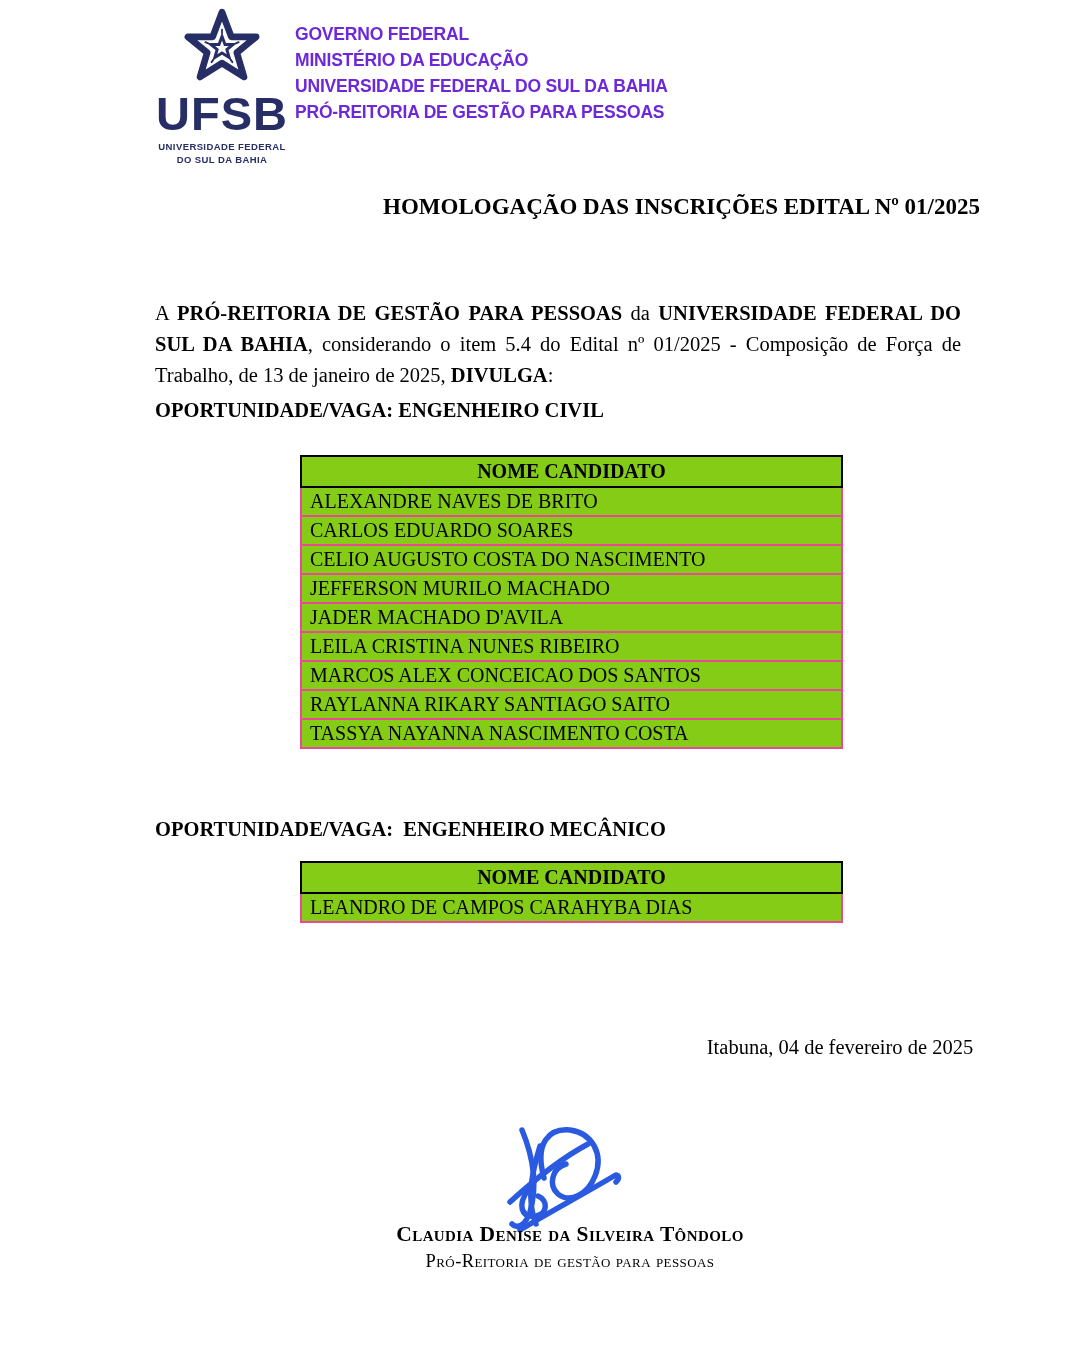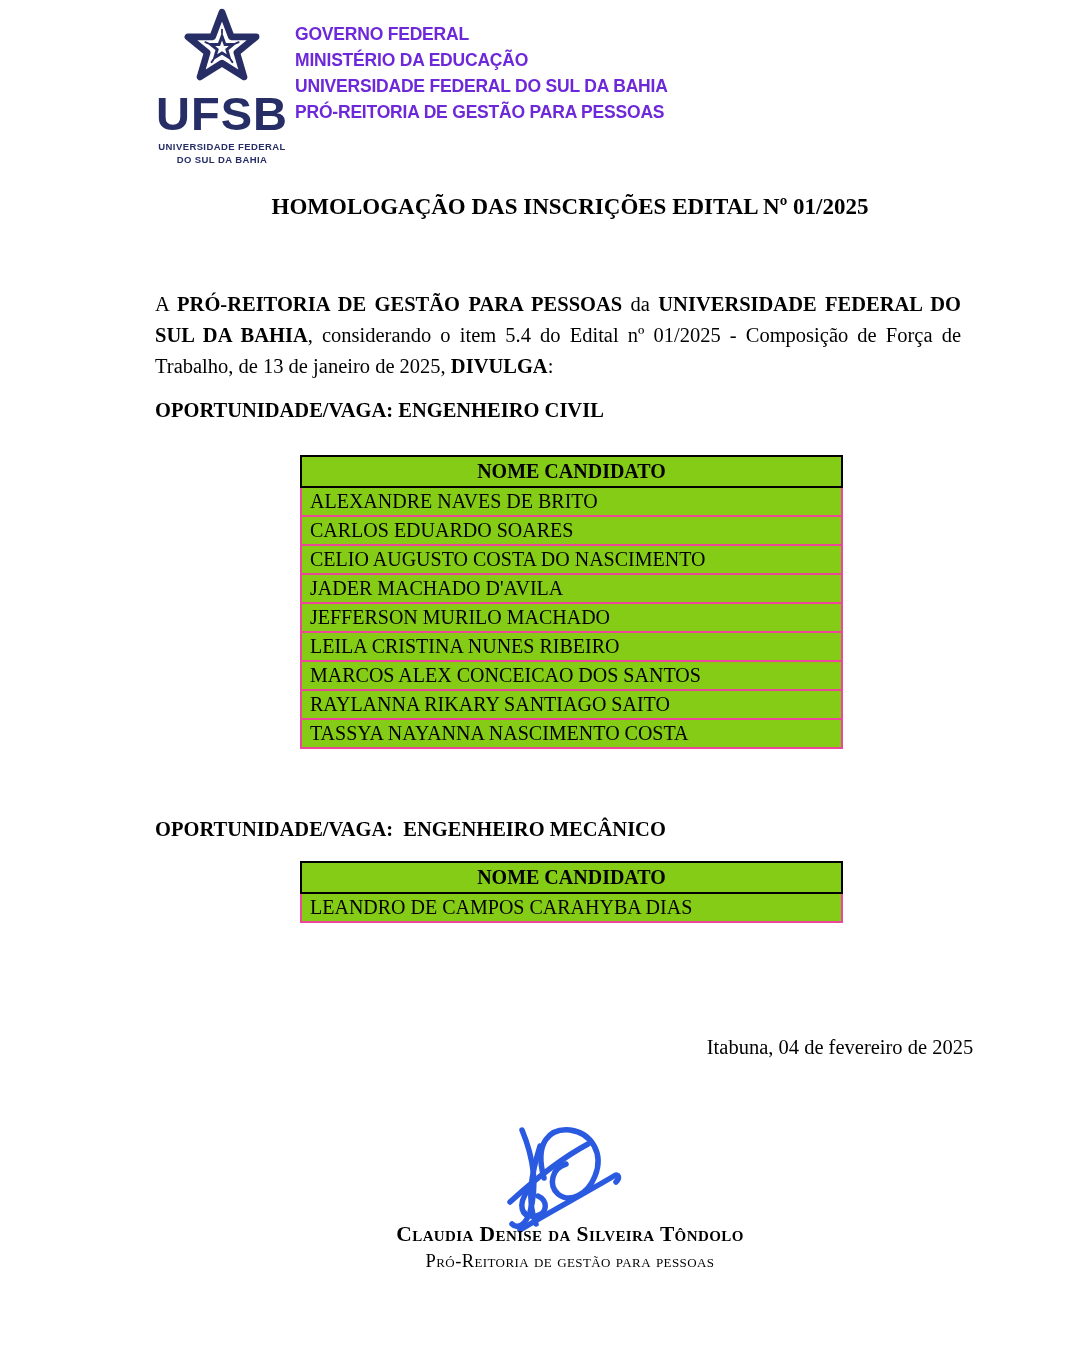--- a/index.html
+++ b/index.html
@@ -29,26 +29,26 @@
   }
   .gov-block{
     position:absolute;left:295px;top:21px;
     font-family:"Liberation Sans","DejaVu Sans",sans-serif;
     font-weight:bold;font-size:17.5px;line-height:26px;
     letter-spacing:-0.2px;color:#6d28d9;white-space:nowrap;
   }
   
   .doc-title{
     position:absolute;left:160px;top:194px;width:820px;
-    text-align:center;font-size:23px;font-weight:bold;
+    text-align:right;font-size:23px;font-weight:bold;
     margin:0;white-space:nowrap;
   }
   
   .intro{
-    position:absolute;left:155px;top:268px;width:806px;
+    position:absolute;left:155px;top:277px;width:806px;
     font-size:20.5px;line-height:31px;text-align:justify;
   }
   
   .section-heading{
     position:absolute;left:155px;margin:0;
     font-size:20.5px;font-weight:bold;white-space:pre-wrap;
   }
   #sec-heading-civil{top:399px;}
   #sec-heading-mec{top:818px;}
   .cand-table{
@@ -133,24 +133,24 @@
         <tr>
           <td>ALEXANDRE NAVES DE BRITO</td>
         </tr>
         <tr>
           <td>CARLOS EDUARDO SOARES</td>
         </tr>
         <tr>
           <td>CELIO AUGUSTO COSTA DO NASCIMENTO</td>
         </tr>
         <tr>
-          <td>JADER MACHADO D'AVILA</td>
+          <td>JEFFERSON MURILO MACHADO</td>
         </tr>
         <tr>
-          <td>JEFFERSON MURILO MACHADO</td>
+          <td>JADER MACHADO D'AVILA</td>
         </tr>
         <tr>
           <td>LEILA CRISTINA NUNES RIBEIRO</td>
         </tr>
         <tr>
           <td>MARCOS ALEX CONCEICAO DOS SANTOS</td>
         </tr>
         <tr>
           <td>RAYLANNA RIKARY SANTIAGO SAITO</td>
         </tr>

